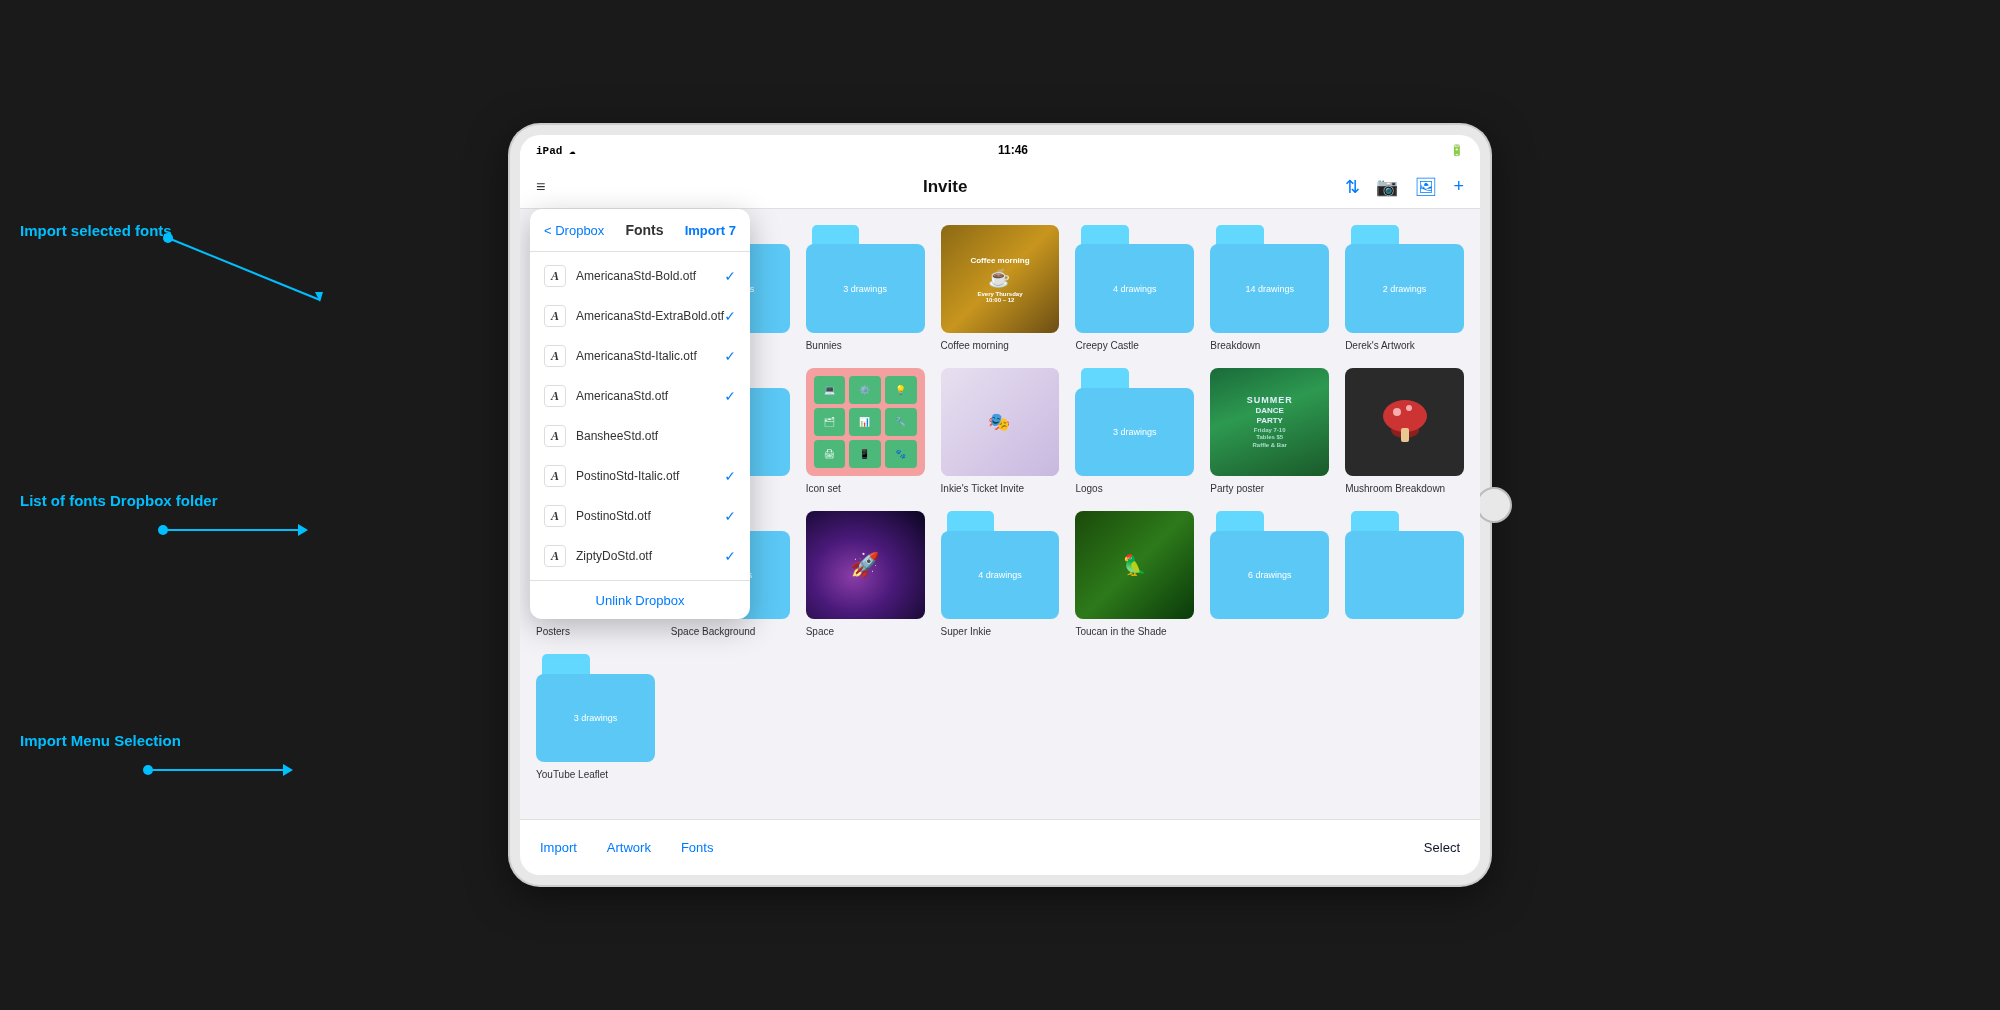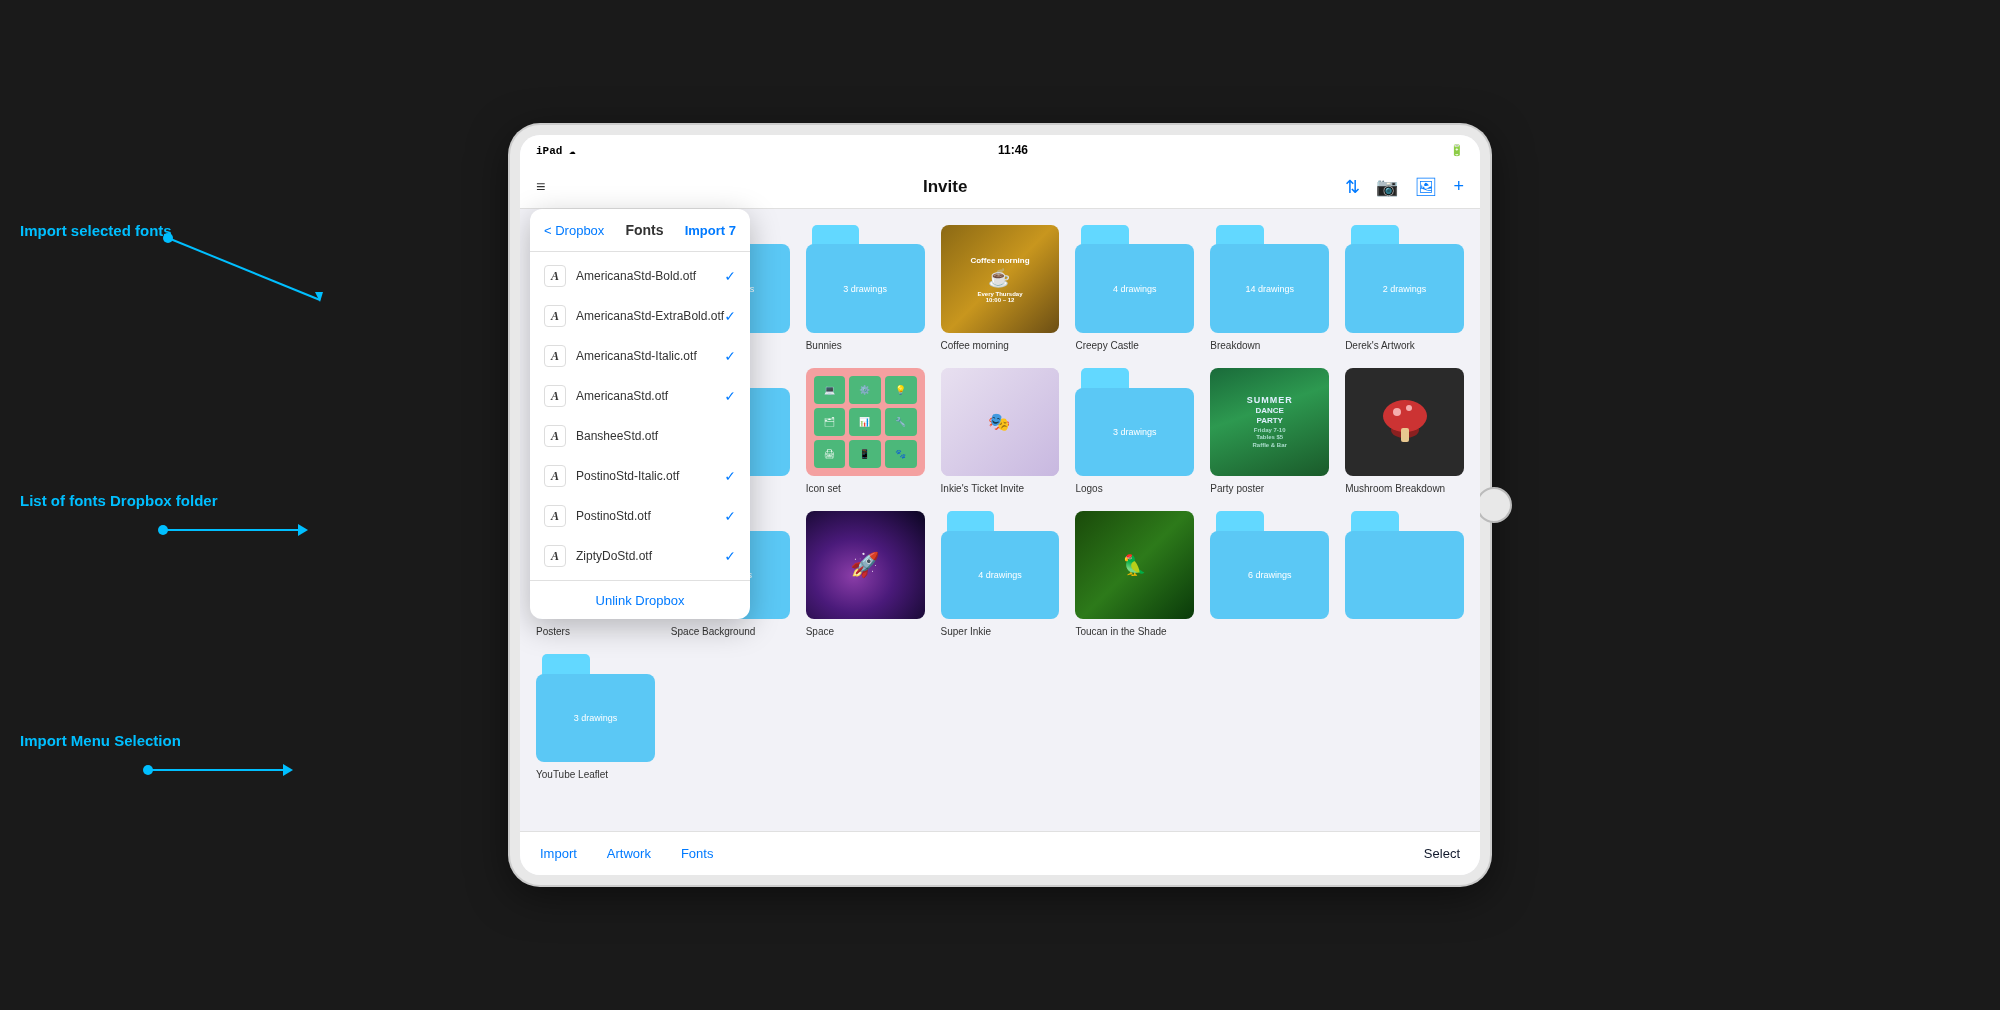--- a/index.html
+++ b/index.html
@@ -220,21 +220,21 @@
       margin-bottom: 6px;
       display: flex;
       align-items: center;
       justify-content: center;
       font-size: 20px;
     }
 
     
     .tab-bar {
       background: white;
-      height: 44px;
+      height: 56px;
       border-top: 1px solid #e0e0e0;
       display: flex;
       align-items: center;
       justify-content: space-between;
       padding: 0 20px;
       flex-shrink: 0;
     }
 
     .tab-bar-left {
       display: flex;

